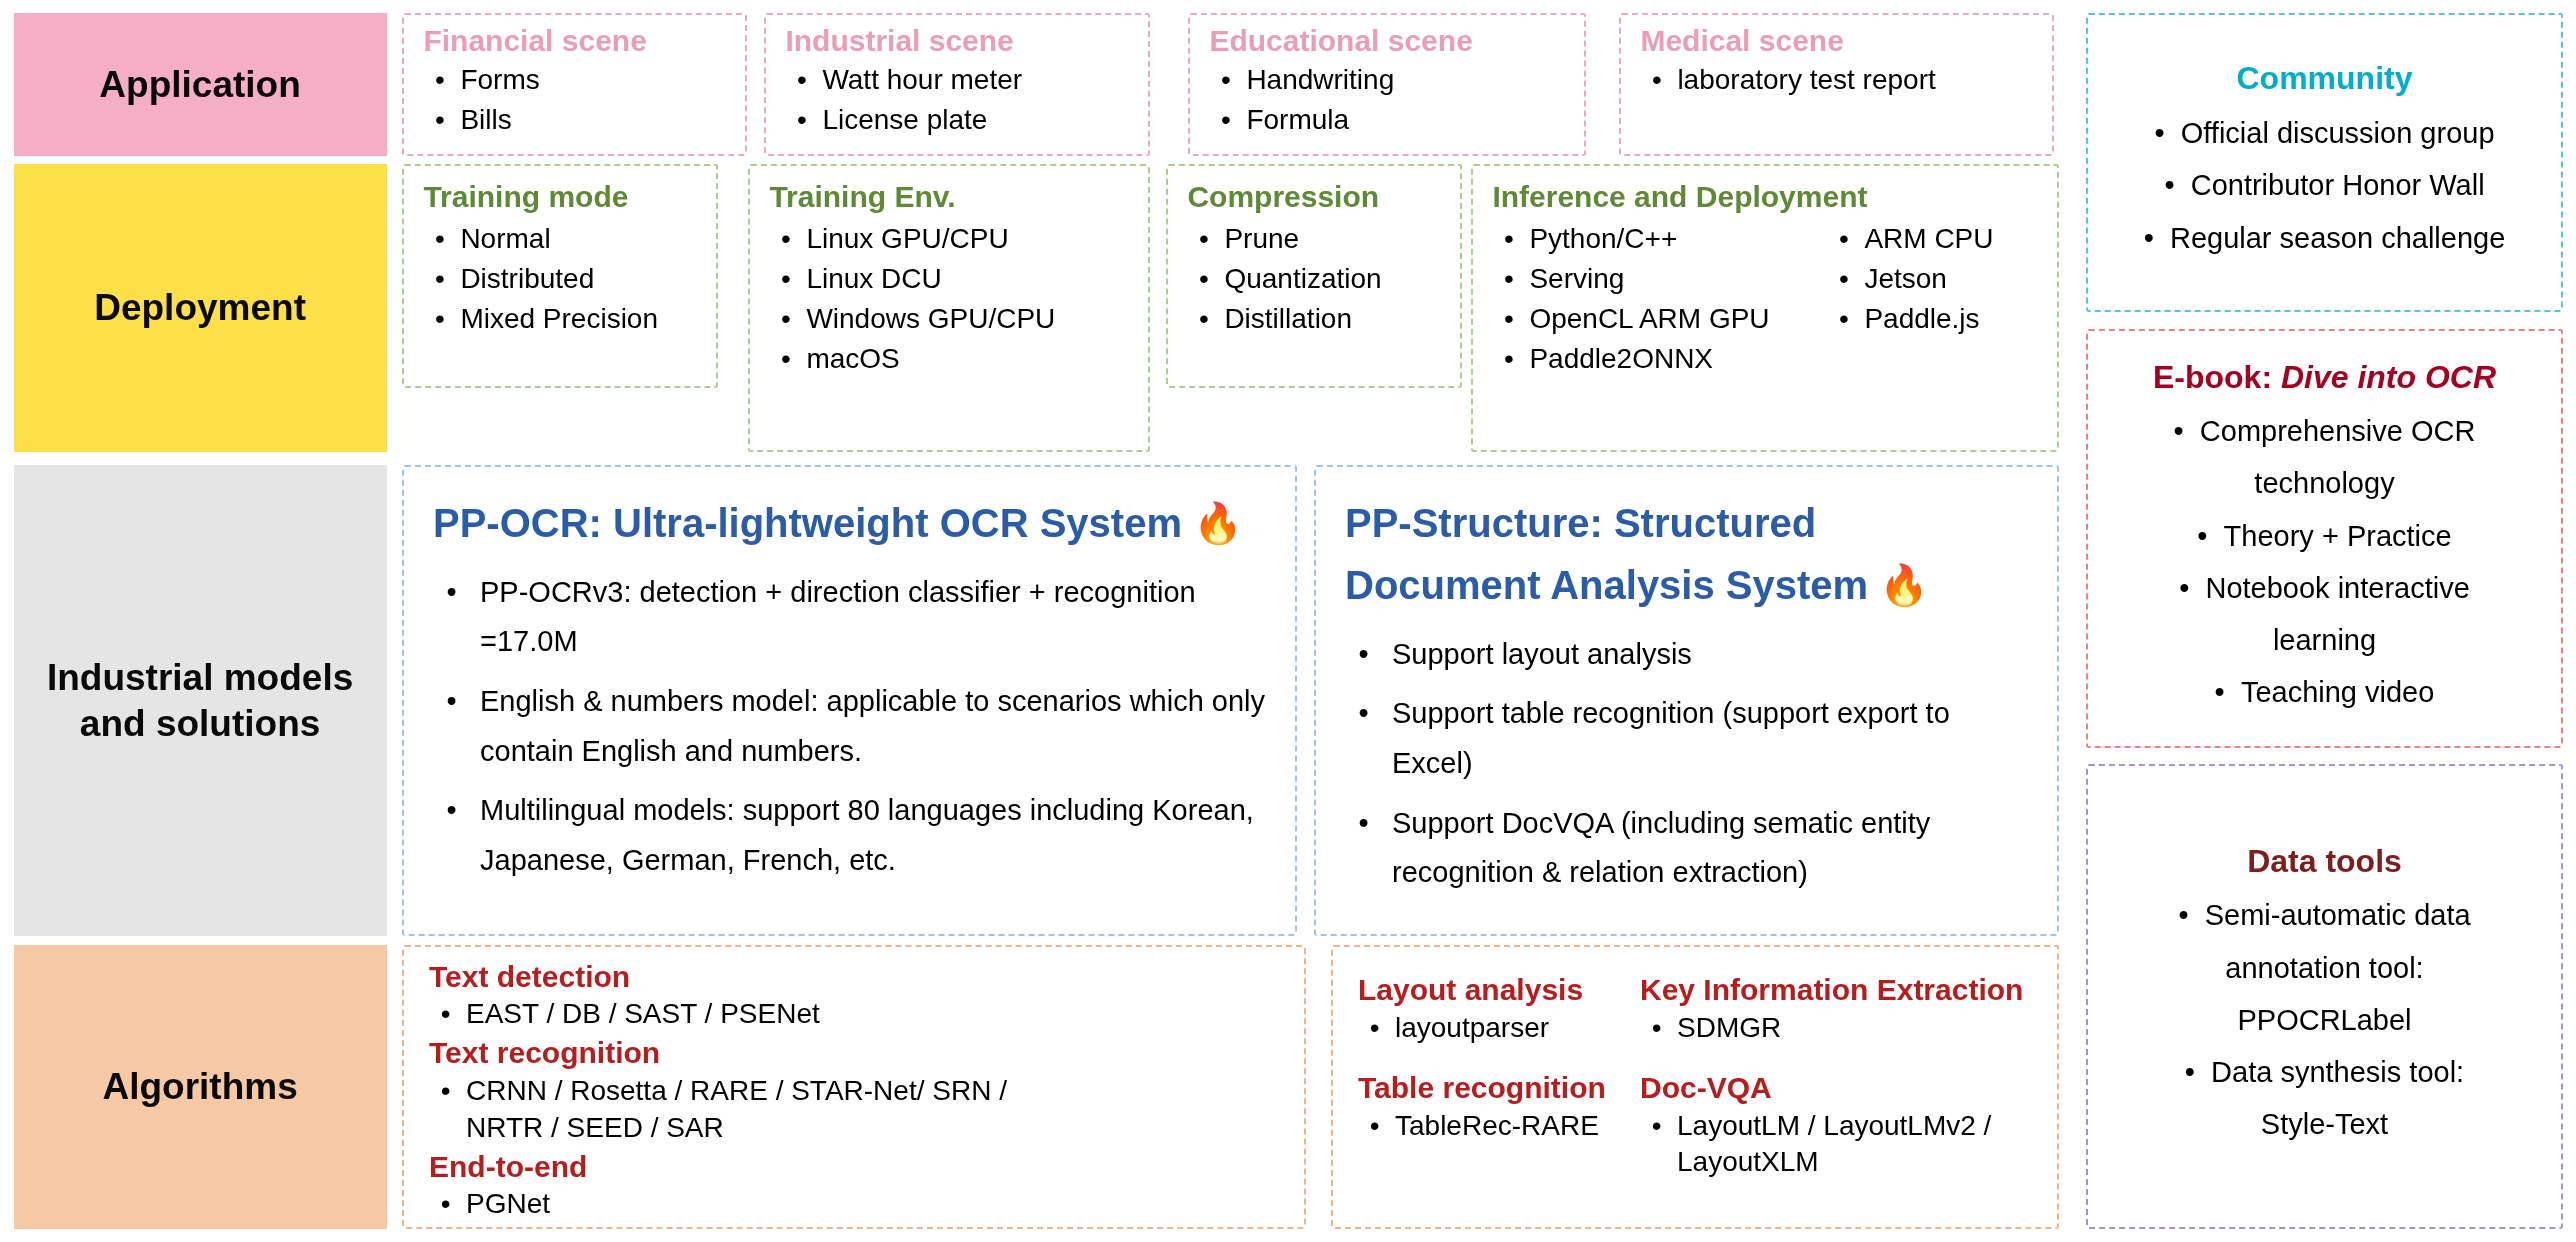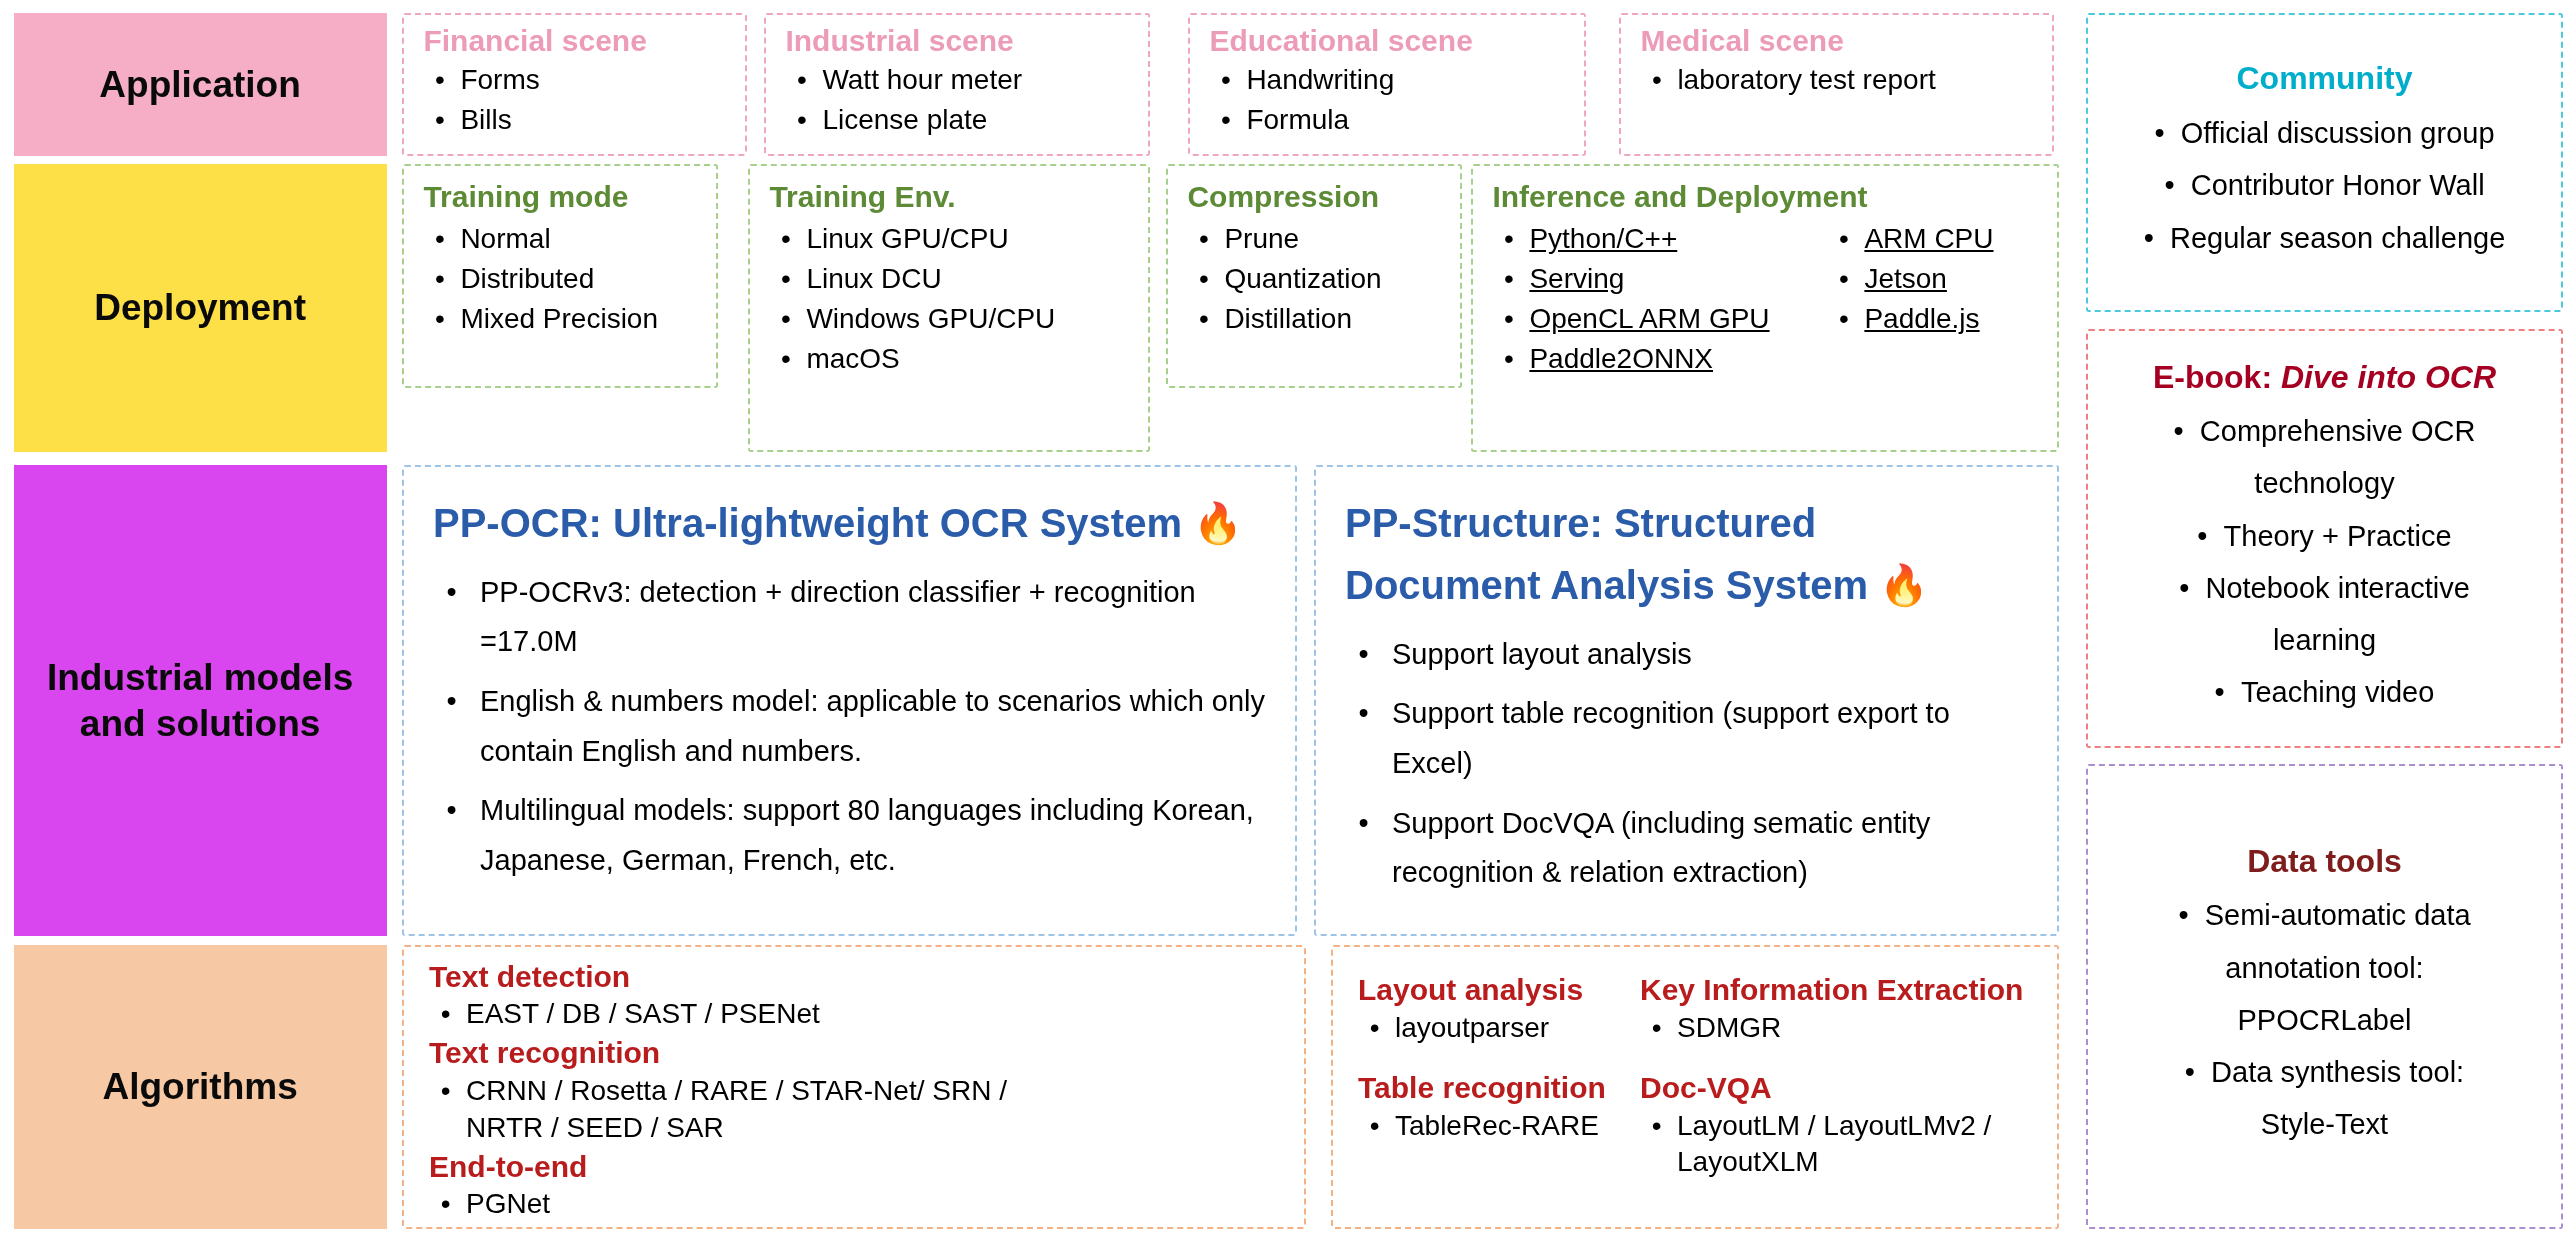--- a/index.html
+++ b/index.html
@@ -5,21 +5,21 @@
   html,body { margin:0; padding:0; background:#ffffff; }
   body { font-family:"Liberation Sans","DejaVu Sans",sans-serif; color:#000; }
   #canvas { position:relative; width:2576px; height:1242px; background:#fff; overflow:hidden; }
   .abs { position:absolute; box-sizing:border-box; }
 
   
   .label-box { left:13.6px; width:373px; display:flex; align-items:center; justify-content:center;
                text-align:center; font-weight:700; font-size:37px; line-height:1.22; color:#0a0a0a; padding:0 13.6px; }
   .lb-app { background:#f6aec6; }
   .lb-dep { background:#fde047; }
-  .lb-ind { background:#d946ef; }
+  .lb-ind { background:#e5e5e5; }
   .lb-alg { background:#f6c9a4; }
 
   
   .dbox { background:#fff; border:2.9px dashed #ccc; border-radius:2.9px; }
   .b-pink   { border-color:#f0a6c0; }
   .b-green  { border-color:#a8d08d; }
   .b-blue   { border-color:#9dc3e6; }
   .b-orange { border-color:#f4b183; }
   .b-cyan   { border-color:#4cc9dc; }
   .b-red    { border-color:#f08080; }
@@ -29,21 +29,21 @@
   .bi { position:relative; padding-left:37px; font-size:28px; line-height:1.42; }
   .bi::before { content:"•"; position:absolute; left:11.7px; }
 
   
   .scene { padding:9.7px 19.4px; }
   .scene-title { font-size:30px; font-weight:700; color:#ec9cb9; margin-bottom:1.9px; }
 
   
   .depbox { padding:13.6px 19.4px; }
   .dep-title { font-size:30px; font-weight:700; color:#5c8a35; margin-bottom:5.8px; }
-  .inf-cols { display:flex;text-decoration:underline; }
+  .inf-cols { display:flex; }
   .inf-col1 { width:335px; }
   .inf-col2 { flex:1; }
 
   
   .pp { padding:25px 29px; }
   .pp-title { font-size:40px; font-weight:700; color:#2a5caa; line-height:1.55; margin-bottom:13.6px; }
   .pp-item { position:relative; padding-left:47px; font-size:29px; line-height:1.72; margin-bottom:9.7px; }
   .pp-item::before { content:"•"; position:absolute; left:13.6px; }
   .ppstruct-title { max-width:622px; }
 

